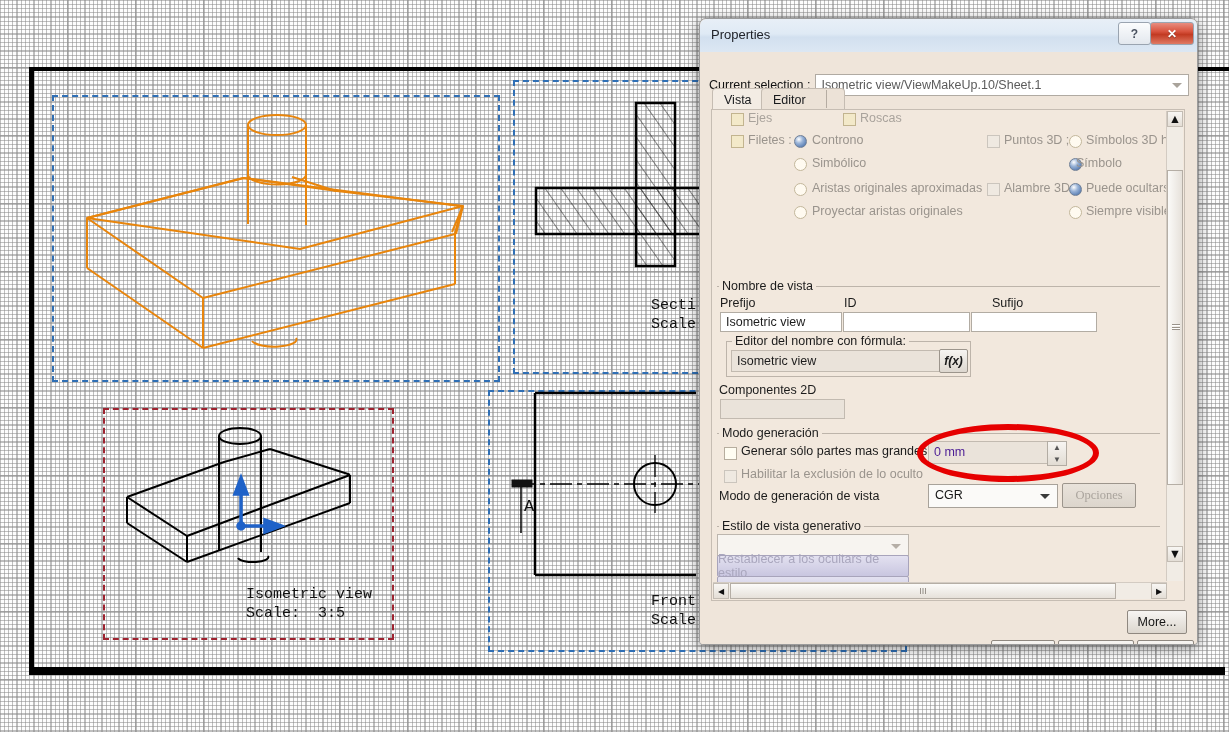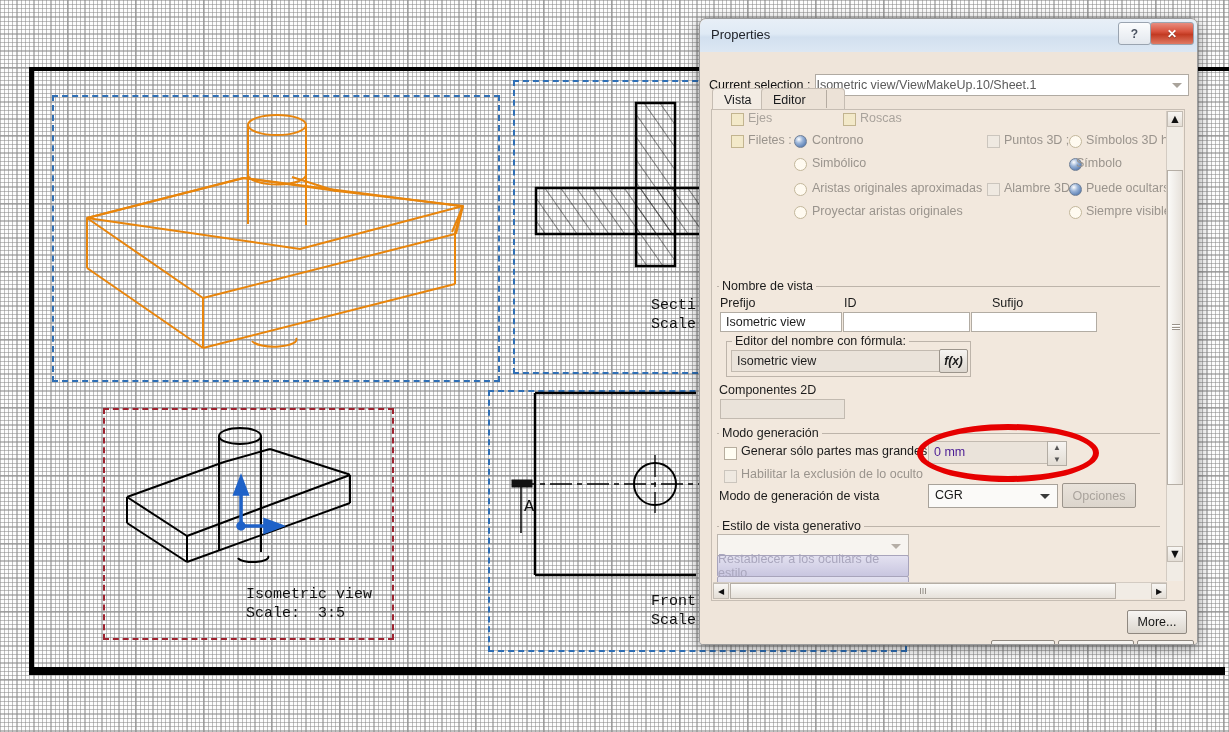--- a/index.html
+++ b/index.html
@@ -80,21 +80,21 @@
   }
 
   #dlg-body{position:absolute;left:0;top:33px;width:497px;height:592px;background:#efe5da;}
 
   #sel-row{position:absolute;left:9px;top:22px;width:480px;height:22px;display:flex;align-items:center;}
   #sel-label{font-size:12.5px;color:#111;white-space:nowrap;}
   #sel-combo{
     margin-left:5px;flex:1;height:20px;background:#fff;border:1px solid #b0aaa2;
     display:flex;align-items:center;position:relative;
   }
-  #sel-combo span.val{font-size:12.5px;color:#5b5b5b;}
+  #sel-combo span.val{padding-left:5px;font-size:12.5px;color:#5b5b5b;}
   #sel-combo .arrow{position:absolute;right:6px;top:8px;border-left:5px solid transparent;border-right:5px solid transparent;border-top:5px solid #a9a39b;}
 
   #tabstrip{position:absolute;left:12px;top:36px;width:470px;height:22px;}
   .tab{
     position:absolute;top:0;height:22px;padding:0 11px;
     display:flex;align-items:center;font-size:12.5px;color:#17191c;
     border:1px solid #c5bcb2;border-bottom:none;border-radius:4px 4px 0 0;
     background:#ece2d7;
   }
   .tab.active{background:#f3ece4;}
@@ -403,21 +403,21 @@
         </div>
 
         <div class="chk greyed" style="left:12px;top:360px;"></div>
         <div class="lbl dim" style="left:29px;top:357px;">Habilitar la exclusión de lo oculto</div>
 
         <div class="lbl" style="left:7px;top:379px;">Modo de generación de vista</div>
         <div class="combo" style="left:216px;top:374px;width:128px;height:22px;">
           <span>CGR</span>
           <div class="arw"></div>
         </div>
-        <div class="pbtn dis" style="left:350px;top:373px;width:72px;height:23px;">Opciones</div>
+        <div class="pbtn dis" style="left:350px;top:373px;width:72px;height:23px;font-family:Liberation Serif, serif;">Opciones</div>
 
         <div class="lbl" style="left:7px;top:409px;z-index:2;background:#f2e8dd;padding:0 3px;">Estilo de vista generativo</div>
         <div class="grp-line" style="left:5px;top:416px;width:443px;"></div>
 
         <div class="combo dis" style="left:5px;top:424px;width:190px;height:20px;background:#f7f4f0;border-color:#bdb6ae;">
           <span></span>
           <div class="arw"></div>
         </div>
         <div class="pbtn lav" style="left:5px;top:445px;width:190px;height:20px;">Restablecer a los ocultars de estilo</div>
         <div class="pbtn lav" style="left:5px;top:466px;width:190px;height:20px;">buttonRemoveStyle</div>

